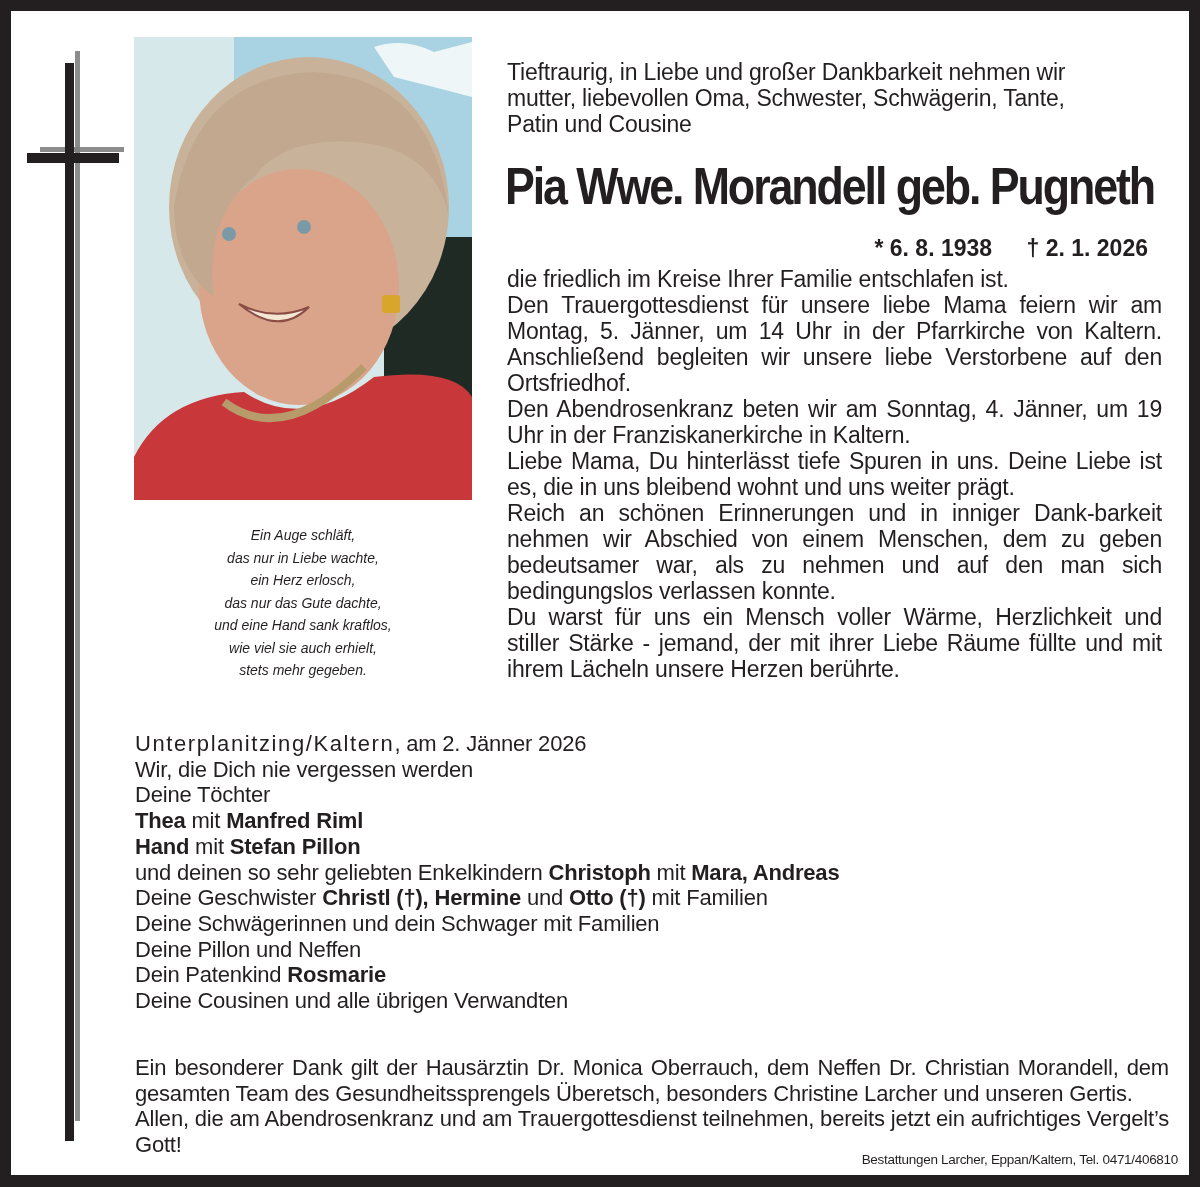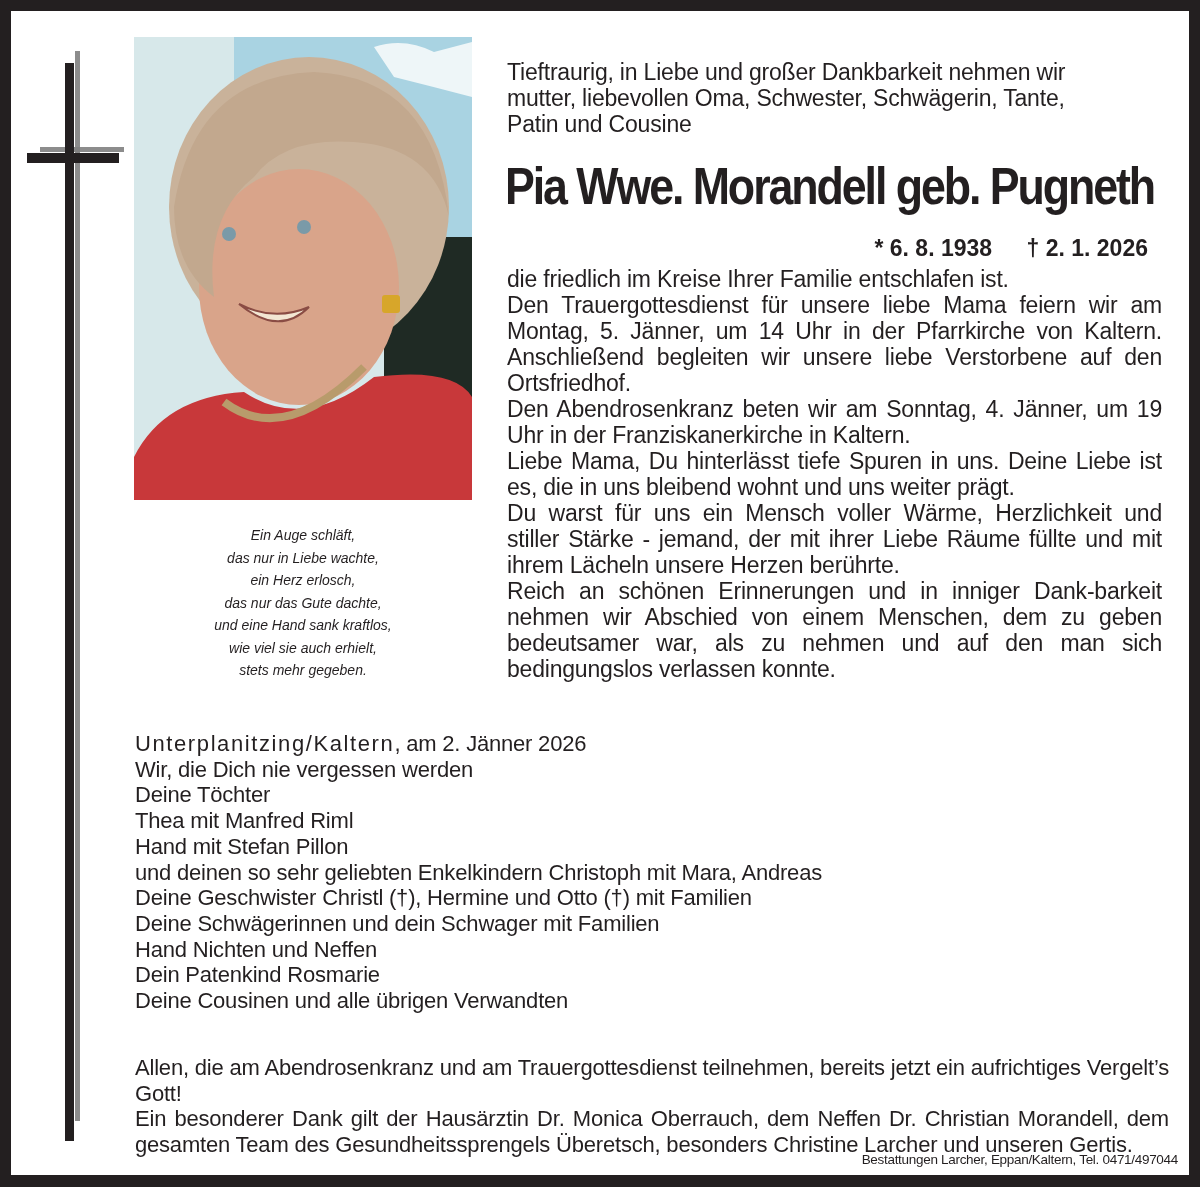--- a/index.html
+++ b/index.html
@@ -19,21 +19,21 @@
   .dates { left:496px; top:224px; width:655px; text-align:right; font-weight:bold; font-size:23px; }
   .dates span { margin:0 14px; }
   .body { top:255px; text-align:justify; }
   .body p { margin:0; }
   .lower { left:124px; width:1050px; font-size:22px; line-height:25.7px; letter-spacing:-0.2px; }
   .lower p { margin:0; }
   .place { letter-spacing:1.6px; }
   .family { top:720px; }
   .thanks { top:1044px; text-align:justify; width:1034px; line-height:25.5px; }
   .footer { right:11px; bottom:8px; font-size:13.5px; letter-spacing:-0.3px; }
-  b { font-weight:normal;text-align:center; }
+  b { font-weight:bold;text-align:center; }
 </style>
 </head>
 <body>
 
 <div class="card">
   <div class="abs cross-v-gray"></div>
   <div class="abs cross-h-gray"></div>
   <div class="abs cross-v-black"></div>
   <div class="abs cross-h-black"></div>
 
@@ -76,37 +76,37 @@
   <div class="abs dates">
     <span>* 6. 8. 1938</span>
     <span>† 2. 1. 2026</span>
   </div>
 
   <div class="abs right body">
     <p>die friedlich im Kreise Ihrer Familie entschlafen ist.</p>
     <p>Den Trauergottesdienst für unsere liebe Mama feiern wir am Montag, 5. Jänner, um 14 Uhr in der Pfarrkirche von Kaltern. Anschließend begleiten wir unsere liebe Verstorbene auf den Ortsfriedhof.</p>
     <p>Den Abendrosenkranz beten wir am Sonntag, 4. Jänner, um 19 Uhr in der Franziskanerkirche in Kaltern.</p>
     <p>Liebe Mama, Du hinterlässt tiefe Spuren in uns. Deine Liebe ist es, die in uns bleibend wohnt und uns weiter prägt.</p>
+    <p>Reich an schönen Erinnerungen und in inniger Dank-barkeit nehmen wir Abschied von einem Menschen, dem zu geben bedeutsamer war, als zu nehmen und auf den man sich bedingungslos verlassen konnte.</p>
     <p>Du warst für uns ein Mensch voller Wärme, Herzlichkeit und stiller Stärke - jemand, der mit ihrer Liebe Räume füllte und mit ihrem Lächeln unsere Herzen berührte.</p>
-    <p>Reich an schönen Erinnerungen und in inniger Dank-barkeit nehmen wir Abschied von einem Menschen, dem zu geben bedeutsamer war, als zu nehmen und auf den man sich bedingungslos verlassen konnte.</p>
   </div>
 
   <div class="abs lower family">
     <p><span class="place">Unterplanitzing/Kaltern</span><span>, am 2. Jänner 2026</span></p>
     <p>Wir, die Dich nie vergessen werden</p>
     <p>Deine Töchter</p>
     <p><b>Thea</b><span> mit </span><b>Manfred Riml</b></p>
     <p><b>Hand</b><span> mit </span><b>Stefan Pillon</b></p>
     <p><span>und deinen so sehr geliebten Enkelkindern </span><b>Christoph</b><span> mit </span><b>Mara, Andreas</b></p>
     <p><span>Deine Geschwister </span><b>Christl (†), Hermine</b><span> und </span><b>Otto (†)</b><span> mit Familien</span></p>
     <p>Deine Schwägerinnen und dein Schwager mit Familien</p>
-    <p>Hand Nichten und Neffen</p>
+    <p>Deine Pillon und Neffen</p>
     <p><span>Dein Patenkind </span><b>Rosmarie</b></p>
     <p>Deine Cousinen und alle übrigen Verwandten</p>
   </div>
 
   <div class="abs lower thanks">
+    <p>Ein besonderer Dank gilt der Hausärztin Dr. Monica Oberrauch, dem Neffen Dr. Christian Morandell, dem gesamten Team des Gesundheitssprengels Überetsch, besonders Christine Larcher und unseren Gertis.</p>
     <p>Allen, die am Abendrosenkranz und am Trauergottesdienst teilnehmen, bereits jetzt ein aufrichtiges Vergelt’s Gott!</p>
-    <p>Ein besonderer Dank gilt der Hausärztin Dr. Monica Oberrauch, dem Neffen Dr. Christian Morandell, dem gesamten Team des Gesundheitssprengels Überetsch, besonders Christine Larcher und unseren Gertis.</p>
   </div>
 
-  <div class="abs footer">Bestattungen Larcher, Eppan/Kaltern, Tel. 0471/497044</div>
+  <div class="abs footer">Bestattungen Larcher, Eppan/Kaltern, Tel. 0471/406810</div>
 </div>
 
 </body></html>

